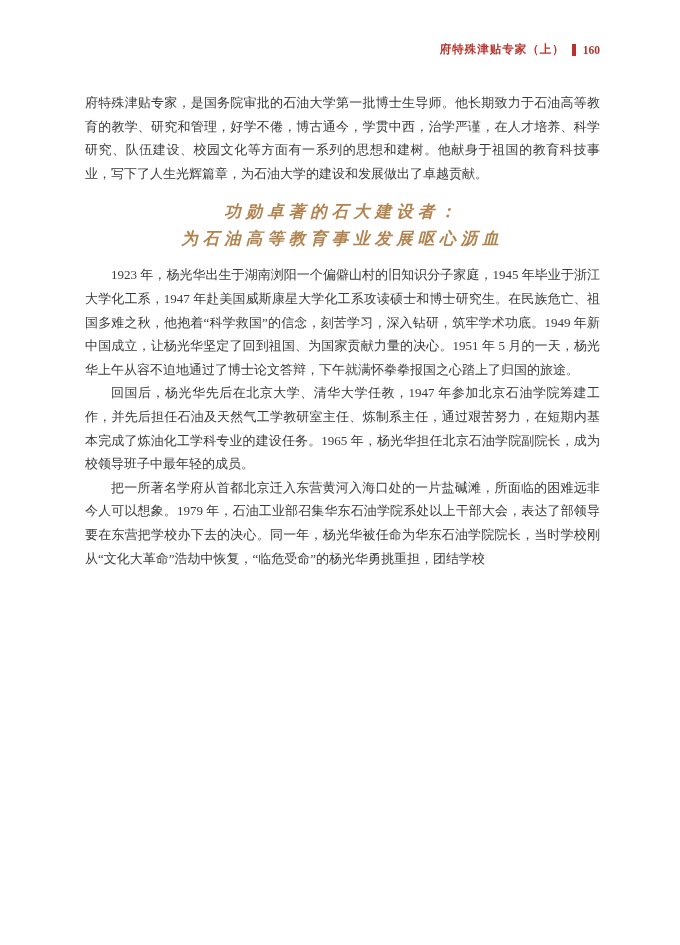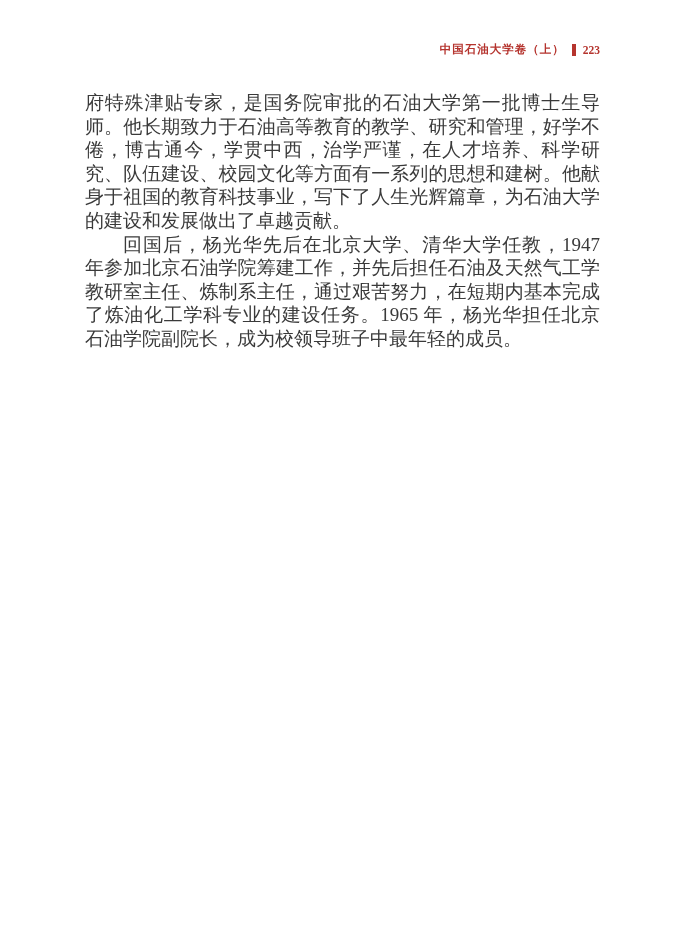--- a/index.html
+++ b/index.html
@@ -26,21 +26,21 @@
     margin-bottom: 34px;
   }
   .header-bar {
     display: inline-block;
     width: 4px; height: 12px;
     background: var(--header-red, #b5342e);
   }
   .page-number { letter-spacing: 0; font-family: "Liberation Serif", serif; }
   .body-par {
     margin: 0;
-    font-size: 19px;
+    font-size: 13px;
     line-height: 23.6px;
     color: var(--body-text, #3a3a3a);
     text-align: justify;
     text-indent: 2em;
     word-break: break-all;
   }
   .body-par.no-indent { text-indent: 0; }
   .section-heading {
     margin: 13px 0 11px 0;
     text-align: center;
@@ -54,26 +54,32 @@
     line-height: 27px;
     letter-spacing: 5px;
   }
 </style>
 </head>
 <body>
 
 <div class="page">
 
   <div class="page-header">
-    <span>中国石油大学卷（上）</span>
+    <span>府特殊津贴专家（上）</span>
     <span class="header-bar"></span>
-    <span class="page-number">223</span>
+    <span class="page-number">160</span>
   </div>
 
   <main>
 
     <p class="body-par no-indent">府特殊津贴专家，是国务院审批的石油大学第一批博士生导师。他长期致力于石油高等教育的教学、研究和管理，好学不倦，博古通今，学贯中西，治学严谨，在人才培养、科学研究、队伍建设、校园文化等方面有一系列的思想和建树。他献身于祖国的教育科技事业，写下了人生光辉篇章，为石油大学的建设和发展做出了卓越贡献。</p>
 
+    <h2 class="section-heading">
+      <span class="heading-line">功勋卓著的石大建设者：</span>
+      <span class="heading-line">为石油高等教育事业发展呕心沥血</span>
+    </h2>
 
+    <p class="body-par">1923 年，杨光华出生于湖南浏阳一个偏僻山村的旧知识分子家庭，1945 年毕业于浙江大学化工系，1947 年赴美国威斯康星大学化工系攻读硕士和博士研究生。在民族危亡、祖国多难之秋，他抱着“科学救国”的信念，刻苦学习，深入钻研，筑牢学术功底。1949 年新中国成立，让杨光华坚定了回到祖国、为国家贡献力量的决心。1951 年 5 月的一天，杨光华上午从容不迫地通过了博士论文答辩，下午就满怀拳拳报国之心踏上了归国的旅途。</p>
     <p class="body-par">回国后，杨光华先后在北京大学、清华大学任教，1947 年参加北京石油学院筹建工作，并先后担任石油及天然气工学教研室主任、炼制系主任，通过艰苦努力，在短期内基本完成了炼油化工学科专业的建设任务。1965 年，杨光华担任北京石油学院副院长，成为校领导班子中最年轻的成员。</p>
+    <p class="body-par">把一所著名学府从首都北京迁入东营黄河入海口处的一片盐碱滩，所面临的困难远非今人可以想象。1979 年，石油工业部召集华东石油学院系处以上干部大会，表达了部领导要在东营把学校办下去的决心。同一年，杨光华被任命为华东石油学院院长，当时学校刚从“文化大革命”浩劫中恢复，“临危受命”的杨光华勇挑重担，团结学校</p>
 
   </main>
 </div>
 
 </body></html>

